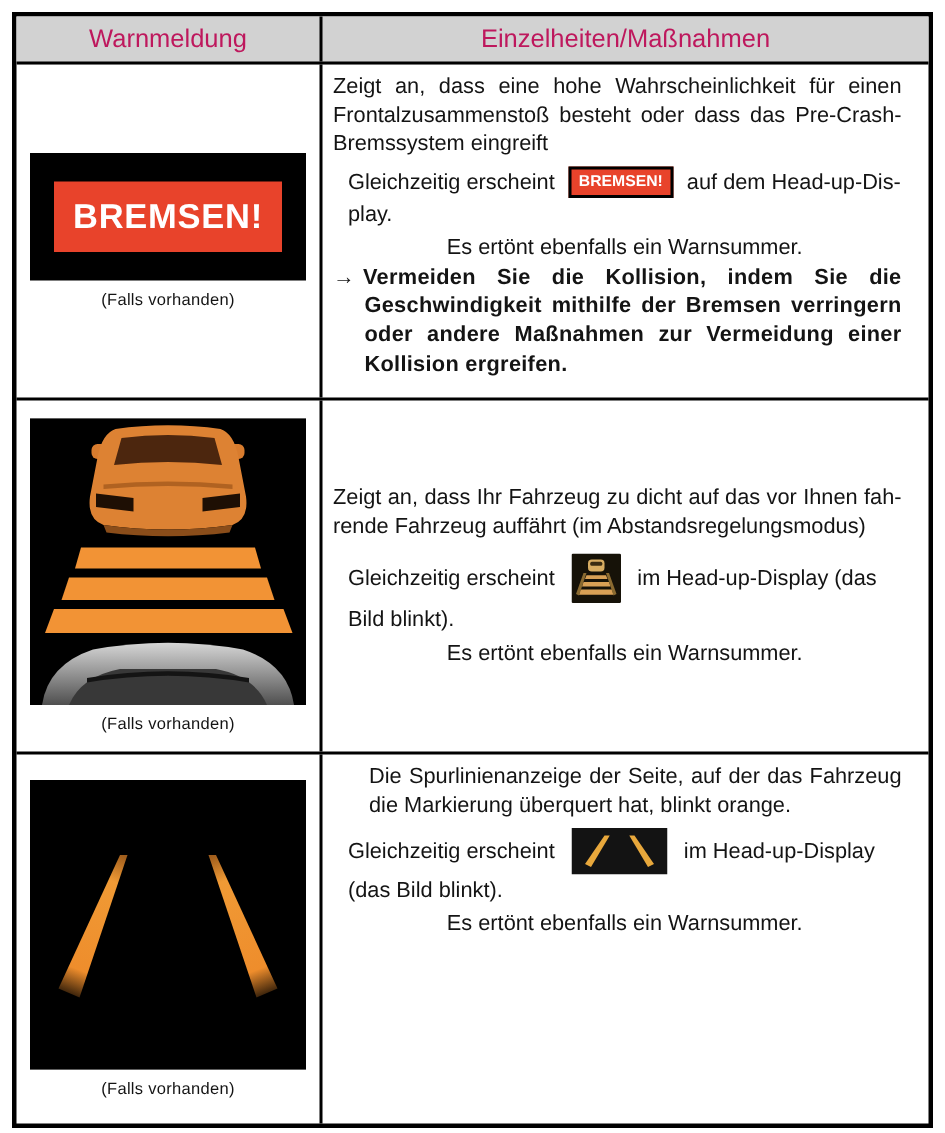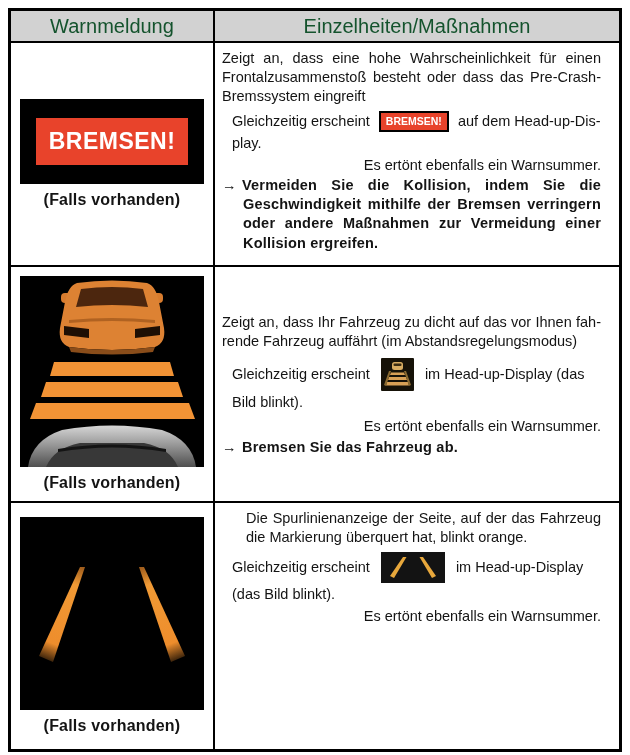--- a/index.html
+++ b/index.html
@@ -15,21 +15,21 @@
     border:3px solid #000;
     background:#fff;
   }
   .header-row {
     display:flex; height:30px;
     background:#d2d2d2;
     border-bottom:2px solid #000;
   }
   .hcell {
     display:flex; align-items:center; justify-content:center;
-    font-size:20px; color:#14532d;
+    font-size:17px; color:#be185d;
   }
   .hcell.warn { width:202px; border-right:2px solid #000; }
   .hcell.det  { flex:1; }
 
   .row { display:flex; border-bottom:2px solid #000; }
   .row:last-child { border-bottom:none; }
   .row-1 { height:222px; }
   .row-2 { height:234px; }
   .row-3 { height:246px; }
 
@@ -47,26 +47,26 @@
   }
   .row-2 .cell-det { display:flex; flex-direction:column; justify-content:center; }
 
   .img-box { width:184px; background:#000; display:block; }
   .bremsen-box { height:85px; display:flex; align-items:center; justify-content:center; }
   .bremsen-inner {
     background:#e8432b; color:#fff; font-weight:700;
     font-size:23px; letter-spacing:0.5px;
     padding:12px 13px; line-height:1;
   }
-  .caption { font-size:16px; margin-top:7px; color:#141414; letter-spacing:0.2px;font-weight:bold; }
+  .caption { font-size:11px; margin-top:7px; color:#141414; letter-spacing:0.2px; }
 
   .para   { margin:2px 0; text-align:justify; }
   .indent { margin-left:24px; }
   .inline-line { margin:5px 0 3px 10px; text-align:left; }
-  .buzzer-line { margin:1px 0 1px 10px; text-align:right; }
+  .buzzer-line { margin:1px 0 1px 10px; text-align:center; }
   .action-line {
     margin:1px 0 0 0;
     padding-left:21px; text-indent:-21px;
     font-weight:700; letter-spacing:0.2px;
     text-align:justify;
   }
   .arrow-glyph { display:inline-block; text-indent:0; width:15px; font-weight:400; margin-right:5px; }
 
   .inline-bremsen {
     display:inline-block; vertical-align:middle;
@@ -153,23 +153,20 @@
           <rect x="12.5" y="5.5" width="8" height="2.6" rx="1" fill="#3a2c12"></rect>
           <polygon points="10,14.5 23,14.5 24,17 9,17" fill="#d8a055"></polygon>
           <polygon points="8,19 25,19 26,22 7,22" fill="#d8a055"></polygon>
           <polygon points="6,24 27,24 28,27.5 5,27.5" fill="#d8a055"></polygon>
           <polygon points="8,13 10,13 5,28 3,27" fill="#8a6a30"></polygon>
           <polygon points="25,13 23,13 28,28 30,27" fill="#8a6a30"></polygon>
         </svg>
         <span>im Head-up-Display (das Bild blinkt).</span>
       </p>
       <p class="buzzer-line">Es ertönt ebenfalls ein Warnsummer.</p>
-      <p class="action-line">
-        <span class="arrow-glyph">→</span><span>Bremsen Sie das Fahrzeug ab.</span>
-      </p>
     </div>
   </div>
 
   <div class="row row-3">
     <div class="cell-warn">
       <svg class="img-box" width="184" height="193" viewBox="0 0 184 193">
         <rect width="184" height="193" fill="#000"></rect>
         <defs>
           <linearGradient id="laneL" gradientUnits="userSpaceOnUse" x1="62" y1="50" x2="24" y2="148">
             <stop offset="0" stop-color="#9e5c1c"></stop>

